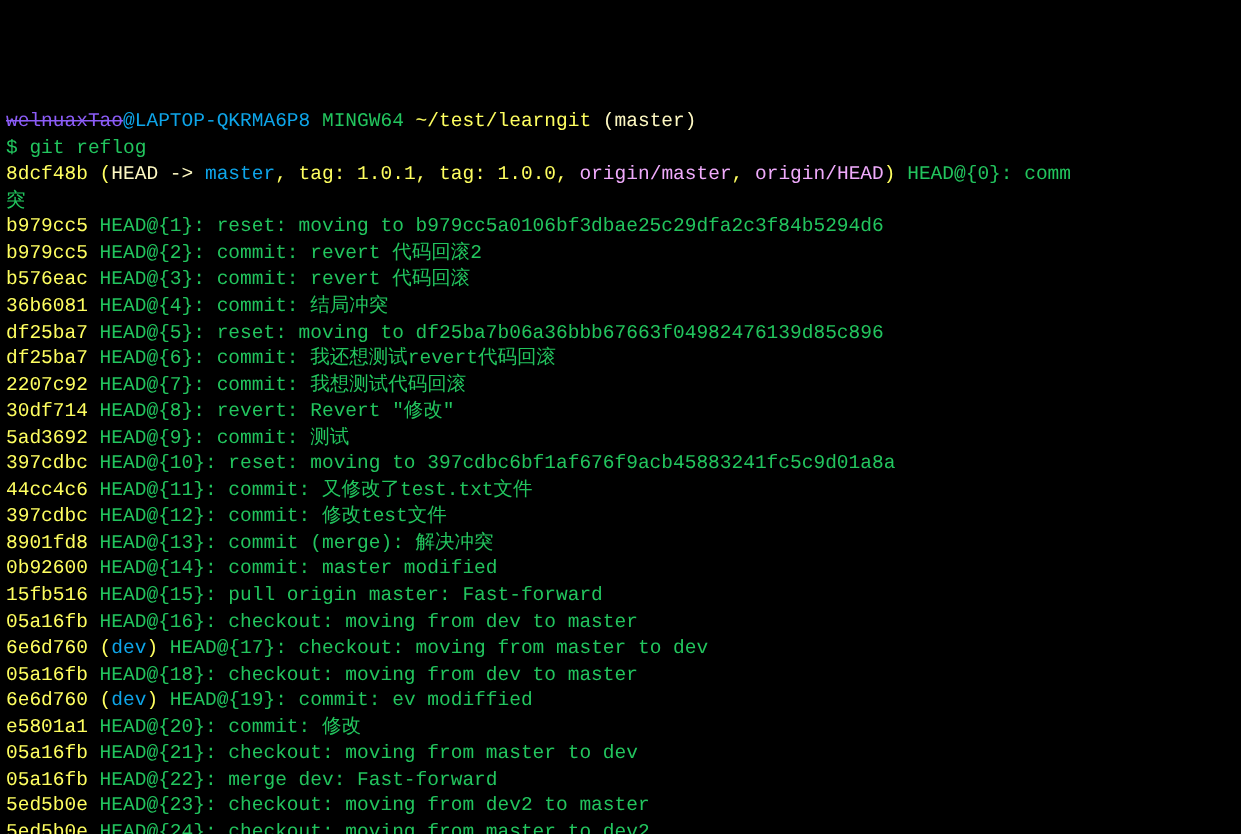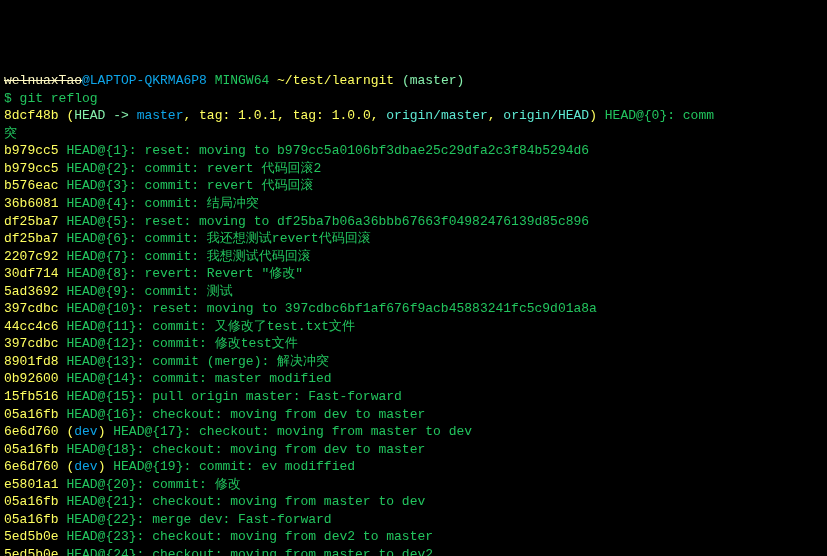--- a/index.html
+++ b/index.html
@@ -8,25 +8,25 @@
       font-family: Consolas, 'Courier New', monospace;
       font-size: 13px;
       line-height: 1.35;
       color: #c0c0c0;
       padding: 2px 4px;
       width: 827px;
       white-space: pre;
       overflow: hidden;
     }
     .line { white-space: pre; }
-    .red { color: #5eead4; }
-    .red-strike { color: #fef9c3; text-decoration: line-through; }
+    .red { color: #f0abfc; }
+    .red-strike { color: #8b5cf6; text-decoration: line-through; }
     .green { color: #0ea5e9; }
     .yellow { color: #ffff60; }
-    .cyan { color: #86efac; }
+    .cyan { color: #fef9c3; }
     .grey { color: #22c55e; }
   </style>
 </head>
 <body>
 
 
 
 <div id="term"><div class="line"><span class="red-strike">welnuaxTao</span><span class="green">@LAPTOP-QKRMA6P8</span><span class="grey"> MINGW64</span><span class="yellow"> ~/test/learngit</span><span class="cyan"> (master)</span></div><div class="line"><span class="grey">$ git reflog</span></div><div class="line"><span class="yellow">8dcf48b</span><span class="yellow"> (</span><span class="cyan">HEAD -&gt; </span><span class="green">master</span><span class="yellow">, </span><span class="yellow">tag: 1.0.1</span><span class="yellow">, </span><span class="yellow">tag: 1.0.0</span><span class="yellow">, </span><span class="red">origin/master</span><span class="yellow">, </span><span class="red">origin/HEAD</span><span class="yellow">)</span><span class="grey"> HEAD@{0}: comm</span></div><div class="line"><span class="grey">突</span></div><div class="line"><span class="yellow">b979cc5</span><span class="grey"> HEAD@{1}: reset: moving to b979cc5a0106bf3dbae25c29dfa2c3f84b5294d6</span></div><div class="line"><span class="yellow">b979cc5</span><span class="grey"> HEAD@{2}: commit: revert 代码回滚2</span></div><div class="line"><span class="yellow">b576eac</span><span class="grey"> HEAD@{3}: commit: revert 代码回滚</span></div><div class="line"><span class="yellow">36b6081</span><span class="grey"> HEAD@{4}: commit: 结局冲突</span></div><div class="line"><span class="yellow">df25ba7</span><span class="grey"> HEAD@{5}: reset: moving to df25ba7b06a36bbb67663f04982476139d85c896</span></div><div class="line"><span class="yellow">df25ba7</span><span class="grey"> HEAD@{6}: commit: 我还想测试revert代码回滚</span></div><div class="line"><span class="yellow">2207c92</span><span class="grey"> HEAD@{7}: commit: 我想测试代码回滚</span></div><div class="line"><span class="yellow">30df714</span><span class="grey"> HEAD@{8}: revert: Revert "修改"</span></div><div class="line"><span class="yellow">5ad3692</span><span class="grey"> HEAD@{9}: commit: 测试</span></div><div class="line"><span class="yellow">397cdbc</span><span class="grey"> HEAD@{10}: reset: moving to 397cdbc6bf1af676f9acb45883241fc5c9d01a8a</span></div><div class="line"><span class="yellow">44cc4c6</span><span class="grey"> HEAD@{11}: commit: 又修改了test.txt文件</span></div><div class="line"><span class="yellow">397cdbc</span><span class="grey"> HEAD@{12}: commit: 修改test文件</span></div><div class="line"><span class="yellow">8901fd8</span><span class="grey"> HEAD@{13}: commit (merge): 解决冲突</span></div><div class="line"><span class="yellow">0b92600</span><span class="grey"> HEAD@{14}: commit: master modified</span></div><div class="line"><span class="yellow">15fb516</span><span class="grey"> HEAD@{15}: pull origin master: Fast-forward</span></div><div class="line"><span class="yellow">05a16fb</span><span class="grey"> HEAD@{16}: checkout: moving from dev to master</span></div><div class="line"><span class="yellow">6e6d760</span><span class="yellow"> (</span><span class="green">dev</span><span class="yellow">)</span><span class="grey"> HEAD@{17}: checkout: moving from master to dev</span></div><div class="line"><span class="yellow">05a16fb</span><span class="grey"> HEAD@{18}: checkout: moving from dev to master</span></div><div class="line"><span class="yellow">6e6d760</span><span class="yellow"> (</span><span class="green">dev</span><span class="yellow">)</span><span class="grey"> HEAD@{19}: commit: ev modiffied</span></div><div class="line"><span class="yellow">e5801a1</span><span class="grey"> HEAD@{20}: commit: 修改</span></div><div class="line"><span class="yellow">05a16fb</span><span class="grey"> HEAD@{21}: checkout: moving from master to dev</span></div><div class="line"><span class="yellow">05a16fb</span><span class="grey"> HEAD@{22}: merge dev: Fast-forward</span></div><div class="line"><span class="yellow">5ed5b0e</span><span class="grey"> HEAD@{23}: checkout: moving from dev2 to master</span></div><div class="line"><span class="yellow">5ed5b0e</span><span class="grey"> HEAD@{24}: checkout: moving from master to dev2</span></div></div>
 
 

